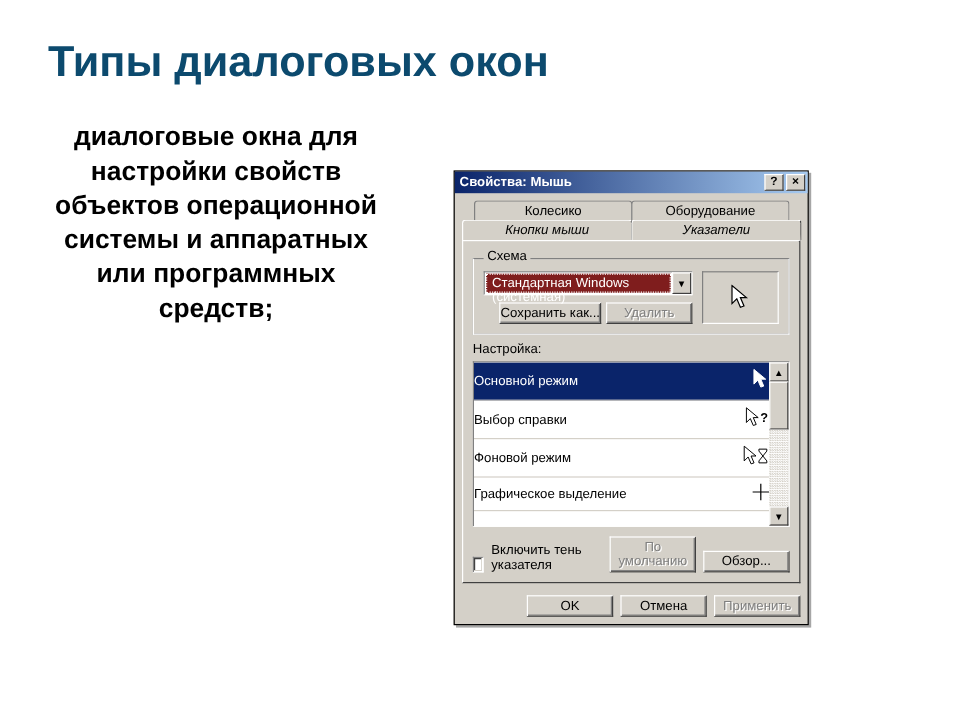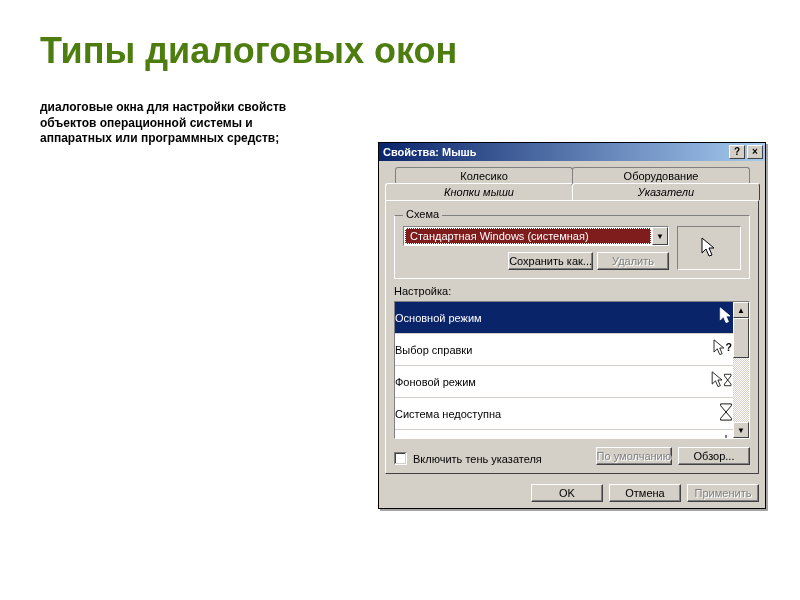--- a/index.html
+++ b/index.html
@@ -13,37 +13,38 @@
     position: relative;
     overflow: hidden;
   }
   .slide {
     padding: 30px 40px;
     position: relative;
   }
   .slide-title {
     font-size: 36px;
     font-weight: bold;
-    color: #4d7c0f;
+    color: #0c4a6e;
     margin: 0 0 28px 0;
   }
   .slide-body {
-    font-size: 12px;
+    font-size: 22px;
     font-weight: bold;
     color: #000;
     line-height: 1.3;
     max-width: 280px;
+    text-align: center;
   }
 
   
   .win-dialog {
     position: absolute;
     top: 142px;
     left: 378px;
-    width: 388px;
+    width: 296px;
     background: #D4D0C8;
     border: 1px solid #000;
     box-shadow: 2px 2px 0 rgba(0,0,0,.35);
   }
   .titlebar {
     height: 18px;
     background: linear-gradient(to right, #0A246A 0%, #A6CAF0 100%);
     color: #fff;
     display: flex;
     align-items: center;
@@ -280,26 +281,20 @@
                 </svg></span>
           </div>
           <div class="list-item">
             <span>Фоновой режим</span>
             <span class="ic"><svg width="22" height="18" viewBox="0 0 26 22">
                   <path d="M1 1 L1 16 L5 12 L8 19 L11 18 L8 11 L13 11 Z" fill="#fff" stroke="#000"></path>
                   <path d="M16 4 L24 4 L24 6 L20 11 L24 16 L24 18 L16 18 L16 16 L20 11 L16 6 Z" fill="#fff" stroke="#000"></path>
                 </svg></span>
           </div>
           <div class="list-item">
-            <span>Система недоступна</span>
-            <span class="ic"><svg width="14" height="18" viewBox="0 0 14 20">
-                  <path d="M1 1 L13 1 L13 3 L7 10 L13 17 L13 19 L1 19 L1 17 L7 10 L1 3 Z" fill="#fff" stroke="#000"></path>
-                </svg></span>
-          </div>
-          <div class="list-item">
             <span>Графическое выделение</span>
             <span class="ic"><svg width="14" height="14" viewBox="0 0 14 14">
                   <line x1="7" y1="0" x2="7" y2="14" stroke="#000"></line>
                   <line x1="0" y1="7" x2="14" y2="7" stroke="#000"></line>
                 </svg></span>
           </div>
         </div>
         <div class="scrollbar">
           <div class="sb-btn">▲</div>
           <div class="sb-thumb"></div>

